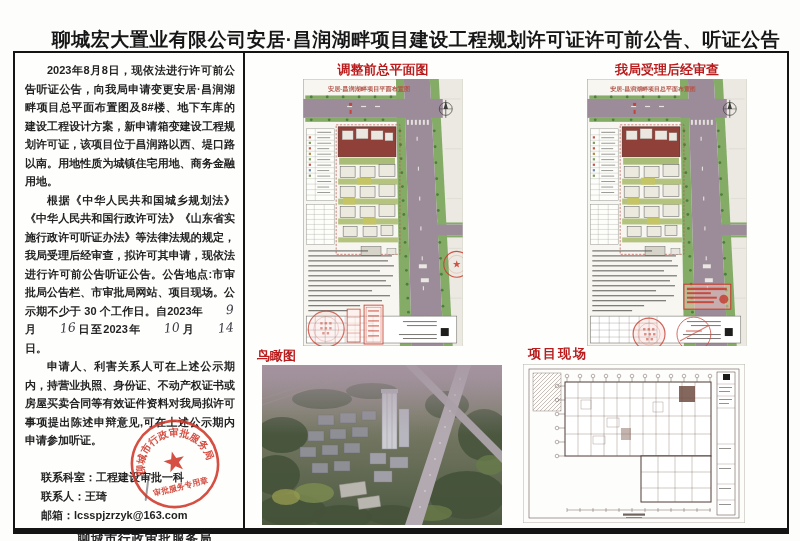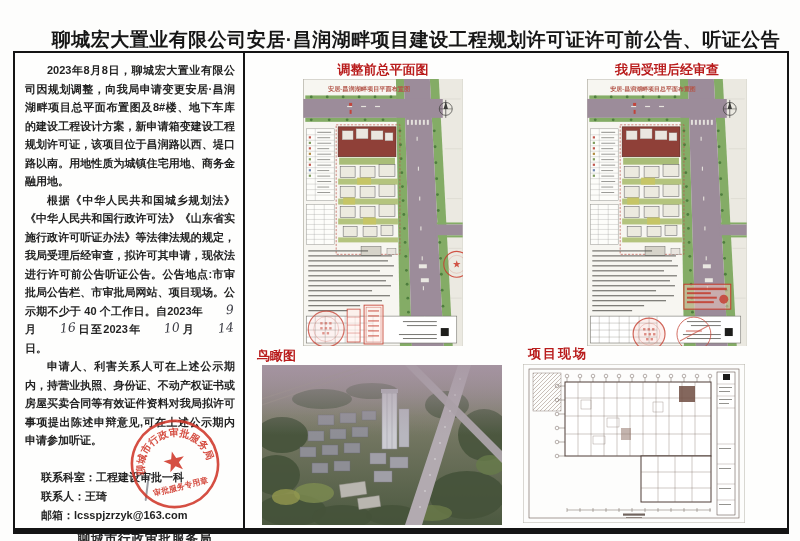--- a/index.html
+++ b/index.html
@@ -37,22 +37,22 @@
 </style>
 </head>
 <body>
 
 <div class="page">
   <h1 class="title">聊城宏大置业有限公司安居·昌润湖畔项目建设工程规划许可证许可前公告、听证公告</h1>
 
   <div class="main-box">
 
     <div class="left-col">
-      <p class="para">2023年8月8日，聊城宏大置业有限公司因规划调整，向我局申请变更安居·昌润湖畔项目总平面布置图及8#楼、地下车库的建设工程设计方案，新申请箱变建设工程规划许可证，该项目位于昌润路以西、堤口路以南。用地性质为城镇住宅用地、商务金融用地。</p>
-      <p class="para"><span>根据《中华人民共和国城乡规划法》《中华人民共和国行政许可法》《山东省实施行政许可听证办法》等法律法规的规定，我局受理后经审查，拟许可其申请，现依法进行许可前公告听证公告。公告地点:市审批局公告栏、市审批局网站、项目现场。公示期不少于 40 个工作日。自2023年</span><span class="hw">9</span><span>月</span><span class="hw">16</span><span>日至2023年</span><span class="hw">10</span><span>月</span><span class="hw">14</span><span>日。</span></p>
+      <p class="para">2023年8月8日，现依法进行许可前公告听证公告，向我局申请变更安居·昌润湖畔项目总平面布置图及8#楼、地下车库的建设工程设计方案，新申请箱变建设工程规划许可证，该项目位于昌润路以西、堤口路以南。用地性质为城镇住宅用地、商务金融用地。</p>
+      <p class="para"><span>根据《中华人民共和国城乡规划法》《中华人民共和国行政许可法》《山东省实施行政许可听证办法》等法律法规的规定，我局受理后经审查，拟许可其申请，现依法进行许可前公告听证公告。公告地点:市审批局公告栏、市审批局网站、项目现场。公示期不少于 30 个工作日。自2023年</span><span class="hw">9</span><span>月</span><span class="hw">16</span><span>日至2023年</span><span class="hw">10</span><span>月</span><span class="hw">14</span><span>日。</span></p>
       <p class="para">申请人、利害关系人可在上述公示期内，持营业执照、身份证、不动产权证书或房屋买卖合同等有效证件资料对我局拟许可事项提出陈述申辩意见,可在上述公示期内申请参加听证。</p>
 
       <div class="contact">
         <div>联系科室：工程建设审批一科</div>
         <div>联系人：王琦</div>
         <div>邮箱：lcsspjzrzyk@163.com</div>
       </div>
 
       <div class="sig">
         <div class="agency">聊城市行政审批服务局</div>

